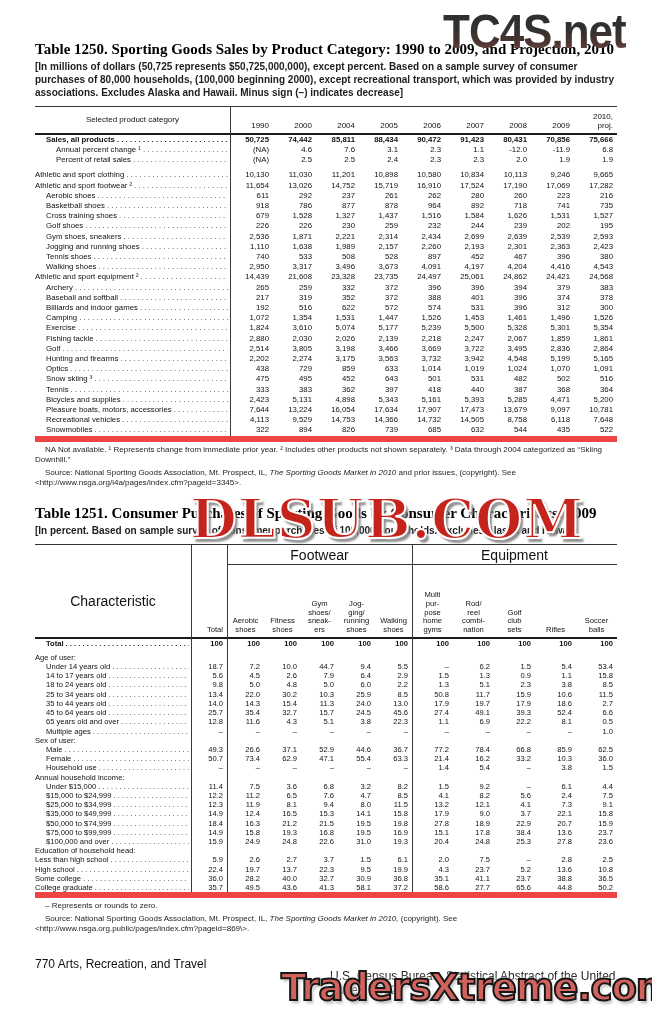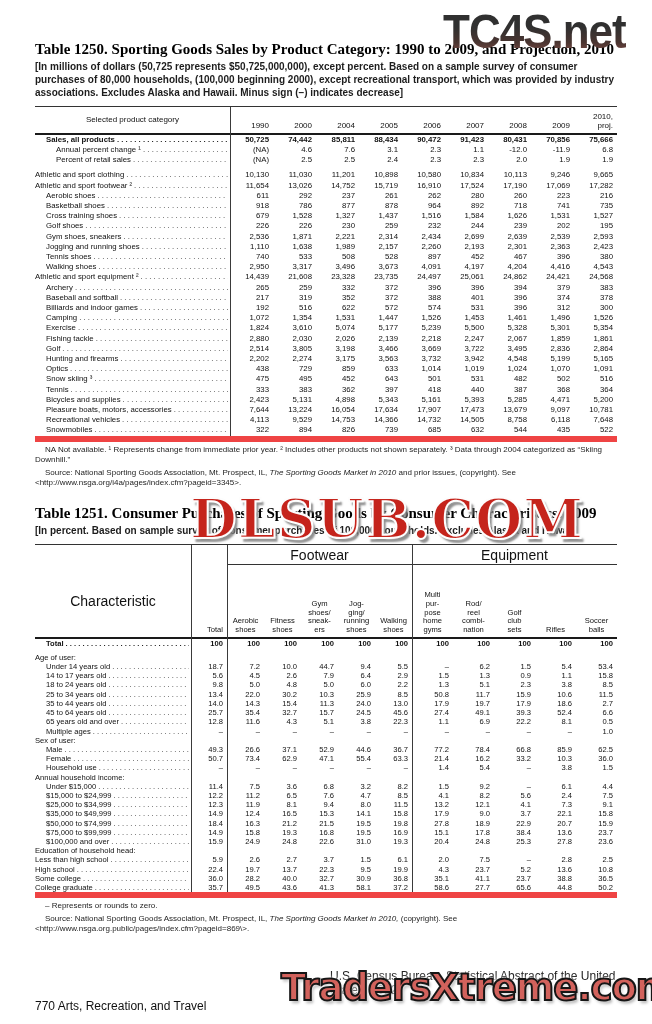--- a/index.html
+++ b/index.html
@@ -46,21 +46,21 @@
   .gequip{width:205px;}
   .thead1251{display:flex;align-items:stretch;border-bottom:2px solid #1a1a1a;min-height:72px;}
   .hlab2{width:156px;display:flex;align-items:center;justify-content:center;font-size:14px;}
   .hcols2{display:flex;flex:1;align-items:flex-end;}
   .t1251 .hval{text-align:center;padding-bottom:2px;font-size:7.6px;white-space:pre-line;
                box-sizing:border-box;flex-shrink:0;line-height:1.15;}
   .t1251 .hval.ct{text-align:right;padding-right:4px;}
 
   .fn{font-size:8px;line-height:1.25;margin:3px 0 0 0;text-indent:10px;color:#1d1d1d;}
 
-  .footer-left{position:absolute;left:35px;top:999px;font-size:12px;color:#111;}
+  .footer-left{position:absolute;left:35px;top:957px;font-size:12px;color:#111;}
   .footer-right{position:absolute;left:330px;top:969px;font-size:12px;color:#222;}
 
   
   .wm-top{position:absolute;top:4px;left:443px;font-family:"Liberation Sans",sans-serif;
           font-weight:bold;font-size:44px;letter-spacing:-1px;white-space:nowrap;
           transform:scaleY(1.1);transform-origin:top left;
           background:linear-gradient(180deg,#303030 42%,#4a3531 70%,#8a5047 95%);
           -webkit-background-clip:text;background-clip:text;color:transparent;}
   .wm-mid{position:absolute;top:487px;left:190px;font-family:"DejaVu Serif",serif;
           font-weight:bold;font-size:54px;letter-spacing:1px;white-space:nowrap;

